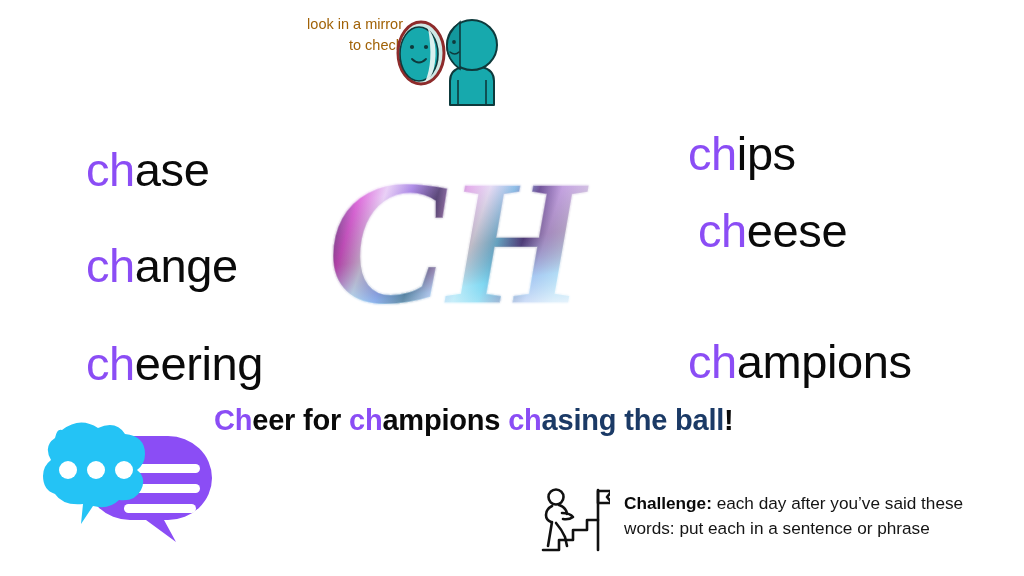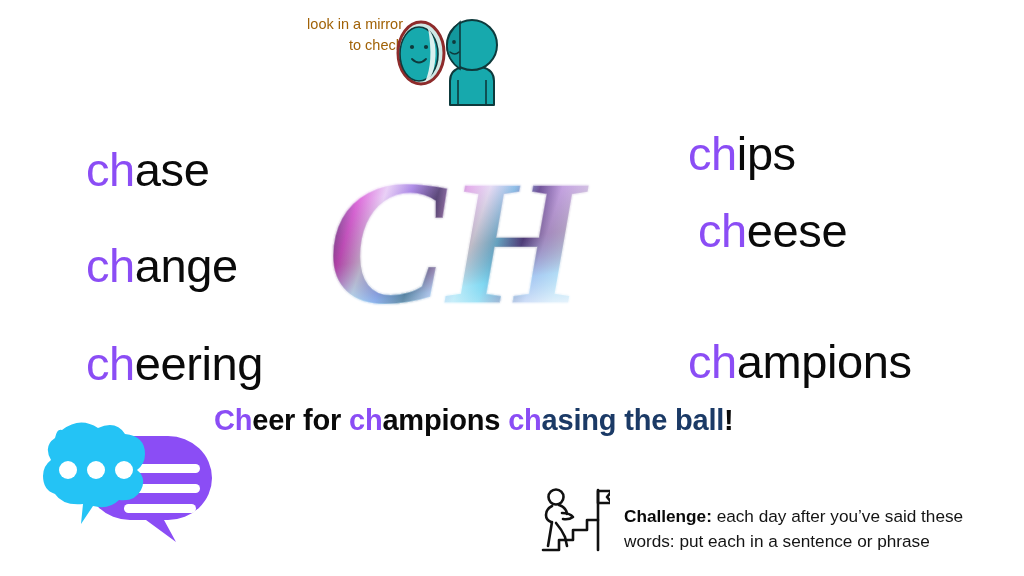--- a/index.html
+++ b/index.html
@@ -128,21 +128,21 @@
     height: 150px;
   }
 
   
   #challenge {
     position: absolute;
     left: 540px;
     top: 476px;
     width: 470px;
     display: flex;
-    align-items: flex-end;
+    align-items: center;
     gap: 14px;
   }
   #challenge-icon {
     flex: 0 0 auto;
     width: 70px;
     height: 74px;
     margin-top: 4px;
   }
   #challenge-text {
     font-size: 17.2px;

